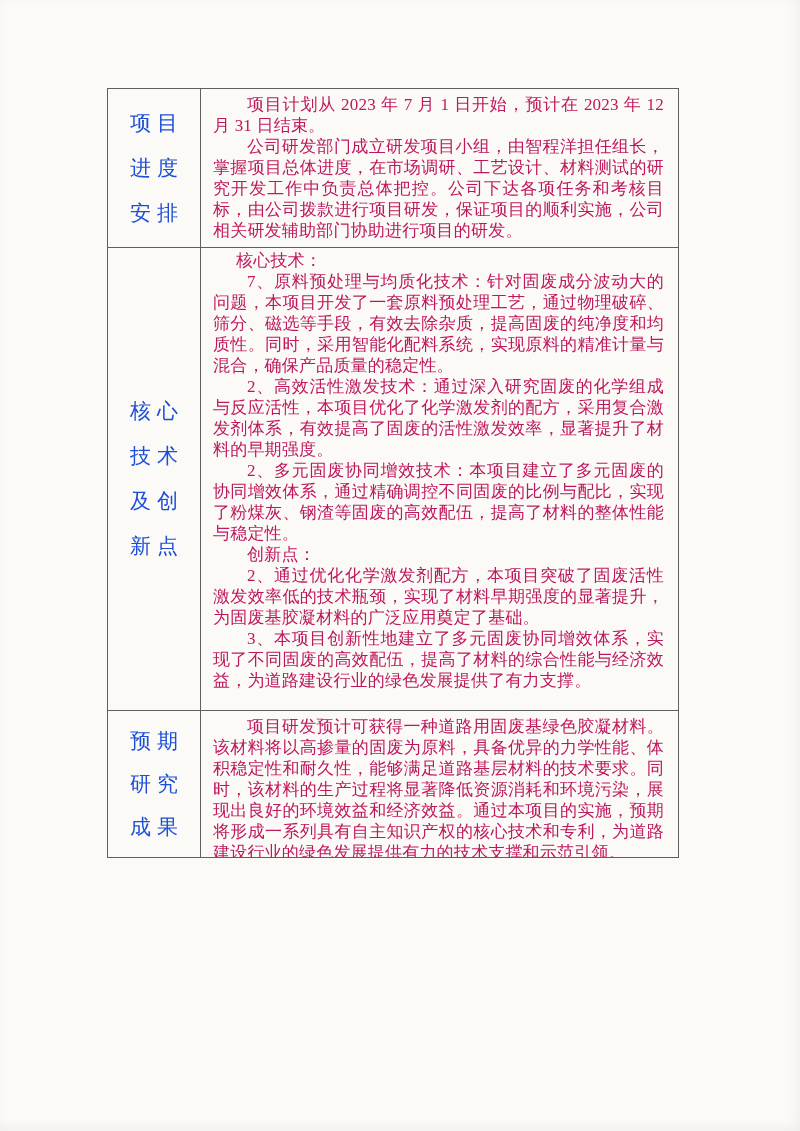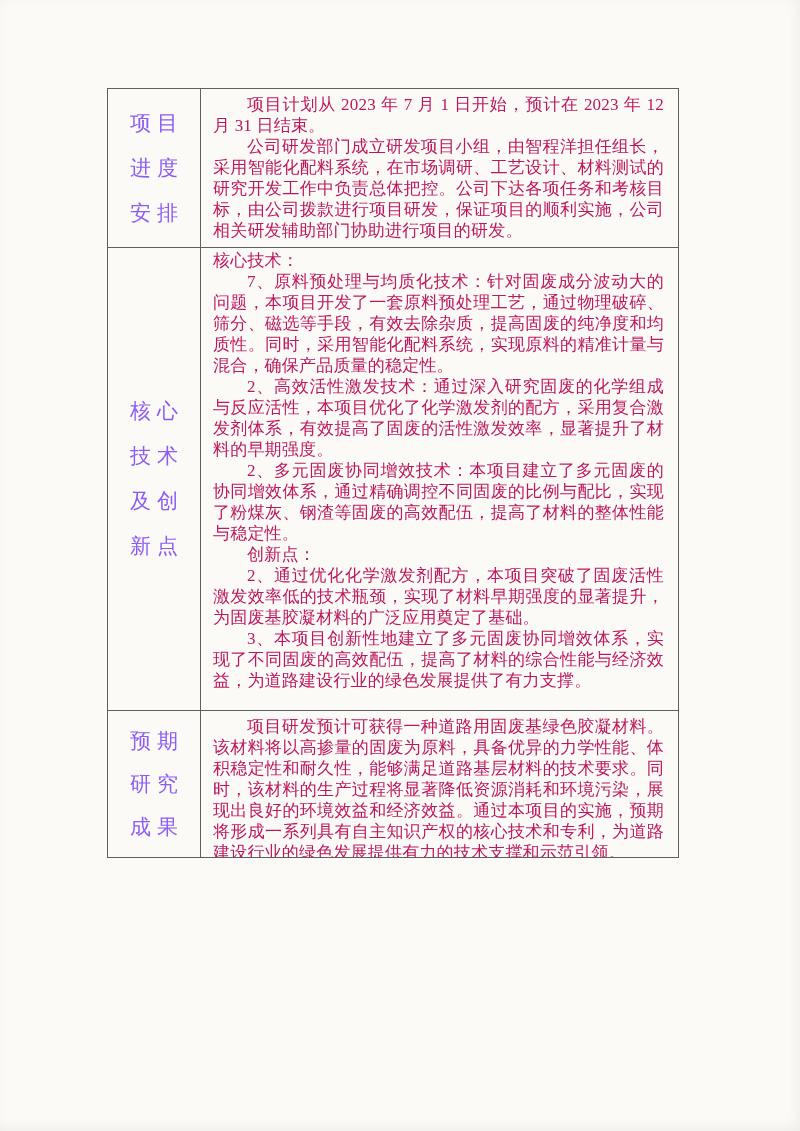--- a/index.html
+++ b/index.html
@@ -41,58 +41,58 @@
     display: flex;
     flex-direction: column;
     justify-content: center;
     align-items: center;
   }
   .label-line {
     font-size: 21px;
     line-height: 45px;
     letter-spacing: 6px;
     margin-right: -6px;
-    color: #8b5cf6;
+    color: #1d4ed8;
     white-space: nowrap;
   }
   .row-expected .label-line { line-height: 43px; }
 
   .content-cell {
     flex: 1 1 auto;
     padding: 5px 14px 0 12px;
     overflow: hidden;
   }
   .row-core .content-cell { padding-top: 2px; }
   .para {
     margin: 0;
     font-size: 17px;
     line-height: 21px;
     color: #be185d;
     text-align: justify;
     text-justify: inter-ideograph;
     text-indent: 2em;
     letter-spacing: 0.2px;
   }
-  .para.flush { text-indent: 0; }
+  .para.flush { text-indent: 0; margin-left: 23px; }
 </style>
 </head>
 <body>
 
 <div class="page">
   <div class="info-table">
 
     <div class="trow row-progress">
       <div class="label-cell">
         <div class="label-line">项目</div>
         <div class="label-line">进度</div>
         <div class="label-line">安排</div>
       </div>
       <div class="content-cell">
         <p class="para">项目计划从 2023 年 7 月 1 日开始，预计在 2023 年 12 月 31 日结束。</p>
-        <p class="para">公司研发部门成立研发项目小组，由智程洋担任组长，采用智能化配料系统，在市场调研、工艺设计、材料测试的研究开发工作中负责总体把控。公司下达各项任务和考核目标，由公司拨款进行项目研发，保证项目的顺利实施，公司相关研发辅助部门协助进行项目的研发。</p>
+        <p class="para">公司研发部门成立研发项目小组，由智程洋担任组长，掌握项目总体进度，在市场调研、工艺设计、材料测试的研究开发工作中负责总体把控。公司下达各项任务和考核目标，由公司拨款进行项目研发，保证项目的顺利实施，公司相关研发辅助部门协助进行项目的研发。</p>
       </div>
     </div>
 
     <div class="trow row-core">
       <div class="label-cell">
         <div class="label-line">核心</div>
         <div class="label-line">技术</div>
         <div class="label-line">及创</div>
         <div class="label-line">新点</div>
       </div>

